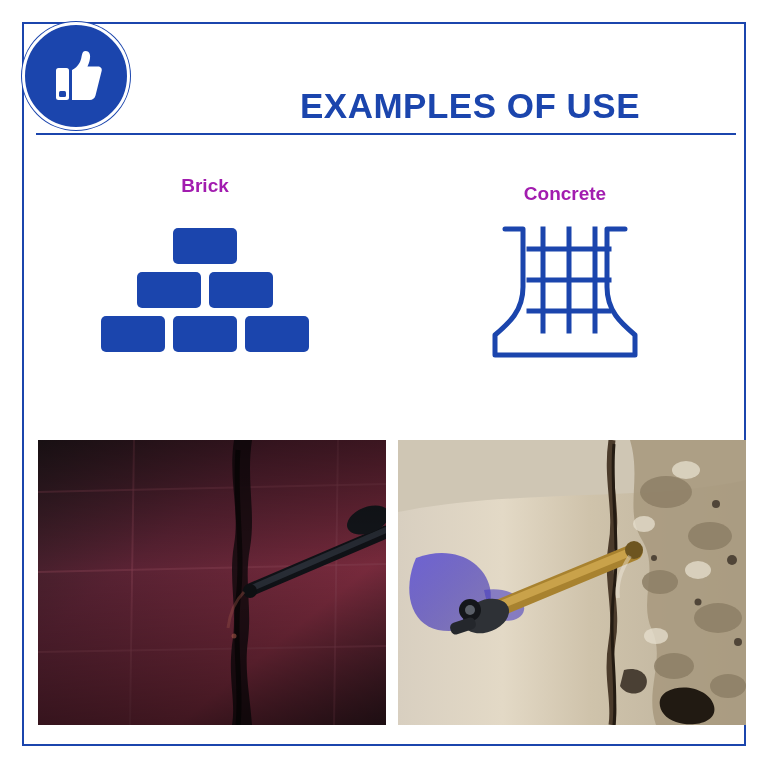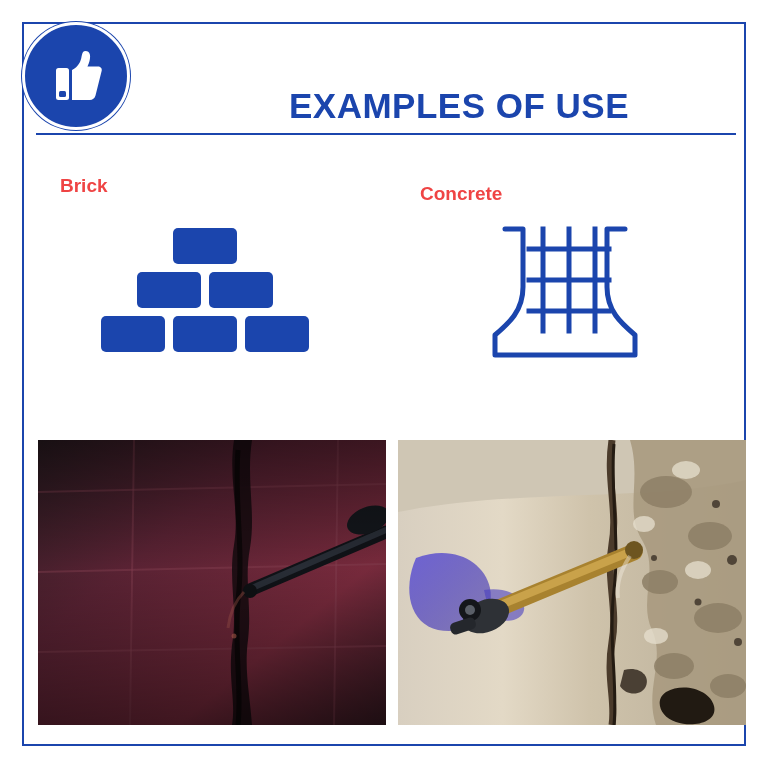--- a/index.html
+++ b/index.html
@@ -27,21 +27,21 @@
     top: 22px;
     width: 724px;
     height: 724px;
     border: 2px solid #1b45ad;
     box-sizing: border-box;
     background: #ffffff;
   }
   
   .header {
     position: absolute;
-    left: 14px;
+    left: 25px;
     top: 24px;
     width: 720px;
     height: 112px;
   }
   .header-rule {
     position: absolute;
     left: 36px;
     top: 133px;
     width: 700px;
     height: 2px;
@@ -74,21 +74,22 @@
     align-items: center;
     justify-content: center;
   }
   .badge svg { display: block; }
 
   
   .label {
     position: absolute;
     font-size: 19px;
     font-weight: bold;
-    color: #ef4444;
+    color: #a21caf;
+    text-align: center;
   }
   .label-brick { left: 60px; top: 175px; width: 290px; }
   .label-concrete { left: 420px; top: 175px; width: 290px; margin-top: 8px; }
 
   
   .icon-brick {
     position: absolute;
     left: 60px;
     top: 220px;
     width: 290px;

